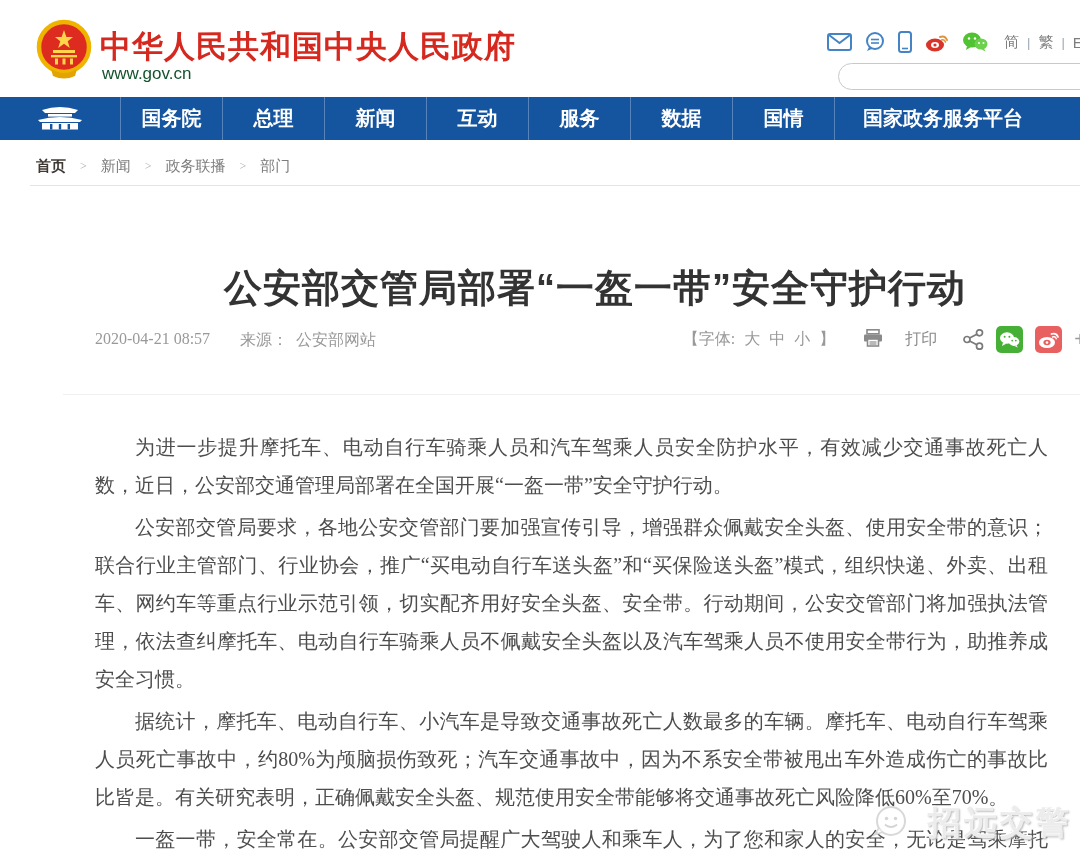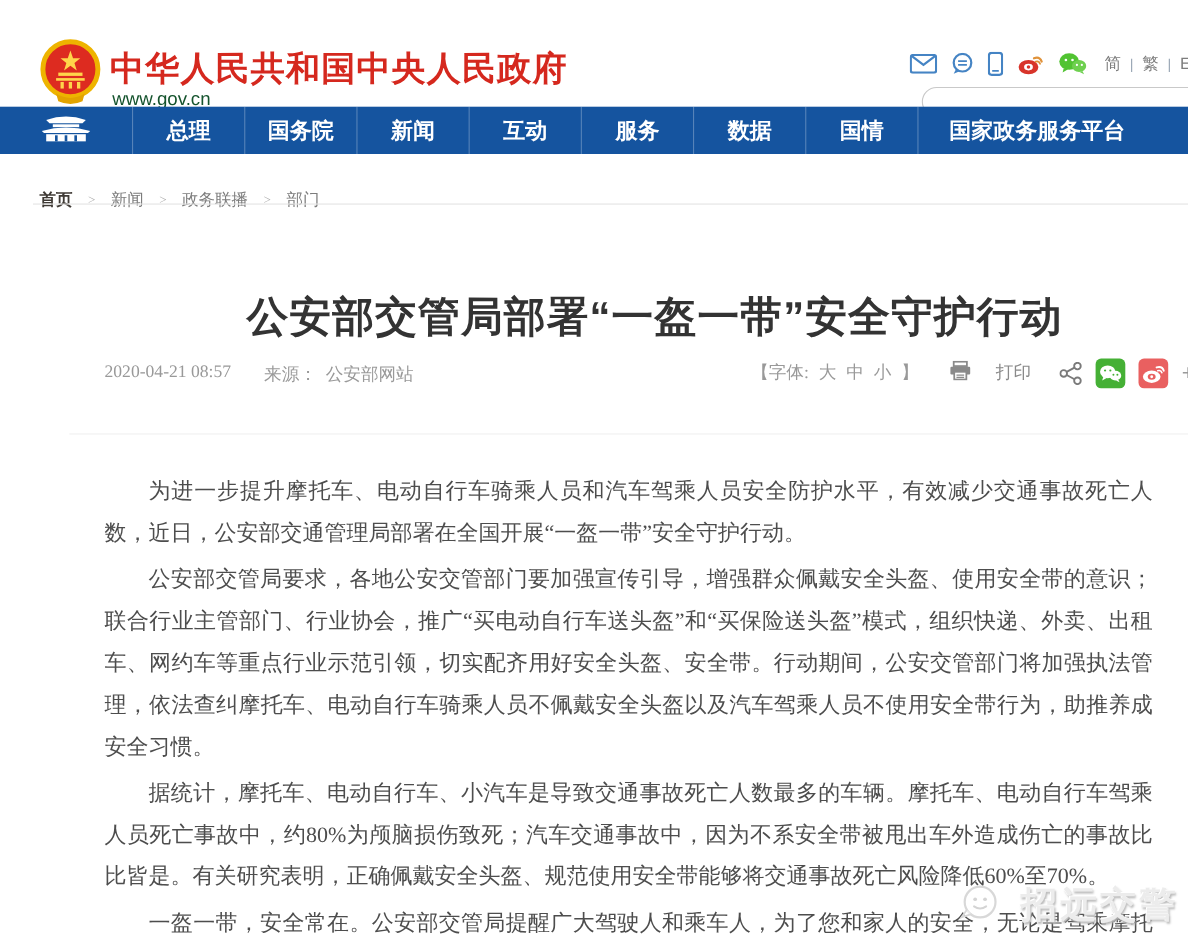--- a/index.html
+++ b/index.html
@@ -1,37 +1,37 @@
 <!DOCTYPE html>
 <html><head>
 <meta charset="utf-8">
 <style>
   html,body{margin:0;padding:0;}
   body{
     width:1080px;height:854px;overflow:hidden;position:relative;
     background:#fff;font-family:"Liberation Sans",sans-serif;
   }
   
-  .header{position:absolute;top:16px;left:0;width:953px;height:97px;background:#fff;}
+  .header{position:absolute;top:0;left:0;width:953px;height:97px;background:#fff;}
   .logo{position:absolute;left:36px;top:19px;}
   .site-title{position:absolute;left:100px;top:26px;font-size:31px;font-weight:bold;color:#d5281e;letter-spacing:1px;white-space:nowrap;}
   .site-url{position:absolute;left:102px;top:64px;font-size:17px;color:#14532d;}
   .topbar{position:absolute;left:827px;top:31px;width:330px;display:flex;align-items:center;gap:12px;}
   .topbar .ico{display:inline-flex;align-items:center;}
   .lang-row{display:flex;align-items:center;gap:8px;color:#7d7d7d;font-size:15px;white-space:nowrap;margin-left:4px;}
   .lang-sep{color:#9aa7b5;font-size:13px;}
   .search-pill{position:absolute;left:838px;top:63px;width:290px;height:25px;border:1px solid #c9c9c9;border-radius:14px;background:#fff;outline:none;padding:0 12px;font-size:14px;color:#555;}
   
   .nav{position:absolute;top:97px;left:0;width:1240px;height:43px;background:#15549f;display:flex;}
   .nav-cell{display:flex;align-items:center;justify-content:center;color:#fff;font-size:20px;font-weight:bold;border-left:1px solid rgba(255,255,255,.28);cursor:pointer;white-space:nowrap;}
   .nav-cell:first-child{border-left:none;flex:0 0 120px;}
   .nav-cell{flex:0 0 101px;}
   .nav-cell:last-child{flex:0 0 260px;justify-content:flex-start;padding-left:28px;}
   
-  .breadcrumb{position:absolute;top:172px;left:36px;font-family:"Liberation Serif",serif;font-size:15px;color:#7c7c7c;display:flex;align-items:center;}
+  .breadcrumb{position:absolute;top:157px;left:36px;font-family:"Liberation Serif",serif;font-size:15px;color:#7c7c7c;display:flex;align-items:center;}
   .breadcrumb .home{color:#3f3a35;font-weight:bold;}
   .breadcrumb .sep{margin:0 14px;color:#a9a9a9;font-size:12px;}
   .rule{position:absolute;top:185px;left:30px;width:1050px;border-top:1px solid #e3e3e3;}
   
   .article-title{position:absolute;top:238px;left:95px;width:1000px;text-align:center;font-size:38px;font-weight:bold;color:#333;letter-spacing:1px;}
   .meta{position:absolute;top:326px;left:95px;width:1000px;height:30px;font-family:"Liberation Serif",serif;font-size:16px;color:#999;}
   .meta-left{position:absolute;left:0;top:4px;display:flex;gap:8px;white-space:nowrap;}
   .meta-right{position:absolute;right:9px;top:0;display:flex;align-items:center;gap:12px;white-space:nowrap;}
   .fontsize{color:#999;display:flex;gap:9px;align-items:flex-end;}
   .fontsize a{color:#999;text-decoration:none;cursor:pointer;}
@@ -133,22 +133,22 @@
         <path d="M11 7 Q29 1 47 7 L44 10 L14 10 Z" fill="#fff"></path>
         <rect x="17" y="11" width="24" height="2.6" fill="#fff"></rect>
         <path d="M7 17 Q29 11 51 17 L49 19 L9 19 Z" fill="#fff"></path>
         <rect x="11" y="20" width="36" height="6.5" fill="#fff"></rect>
         <rect x="19" y="21" width="2.4" height="5.5" fill="#15549f"></rect>
         <rect x="27.8" y="21" width="2.4" height="5.5" fill="#15549f"></rect>
         <rect x="36.6" y="21" width="2.4" height="5.5" fill="#15549f"></rect>
       </svg>
     </span>
   </div>
+  <div class="nav-cell">国务院</div>
   <div class="nav-cell">总理</div>
-  <div class="nav-cell">国务院</div>
   <div class="nav-cell">新闻</div>
   <div class="nav-cell">互动</div>
   <div class="nav-cell">服务</div>
   <div class="nav-cell">数据</div>
   <div class="nav-cell">国情</div>
   <div class="nav-cell">国家政务服务平台</div>
 </div>
 
 <div class="breadcrumb">
   <a class="home">首页</a>

